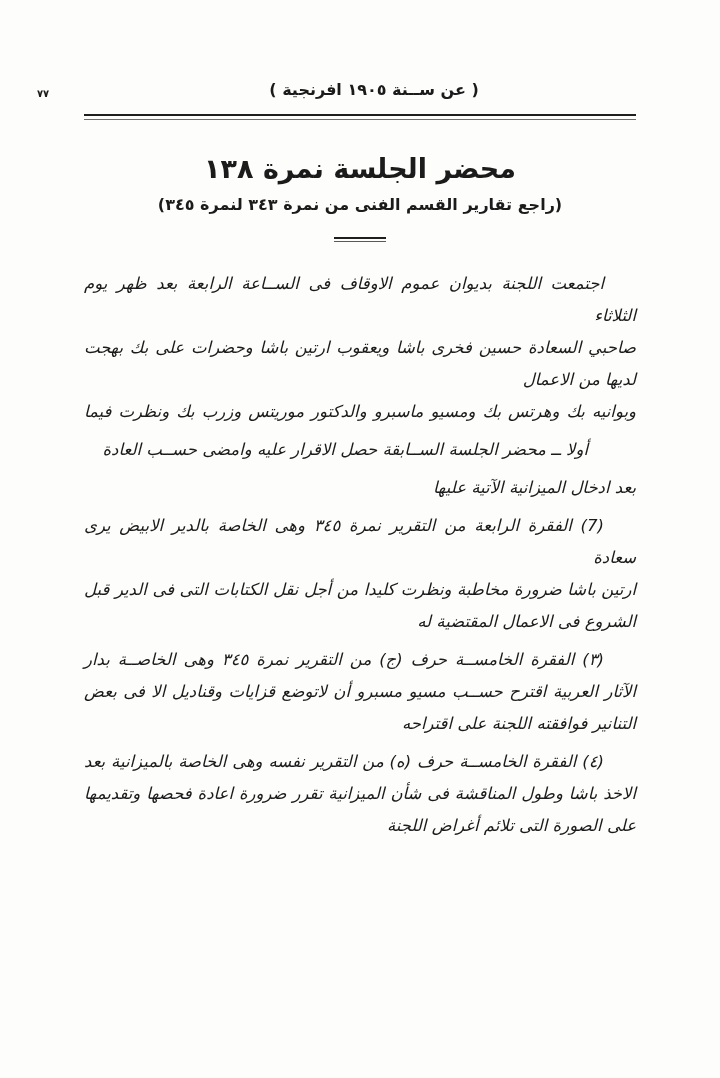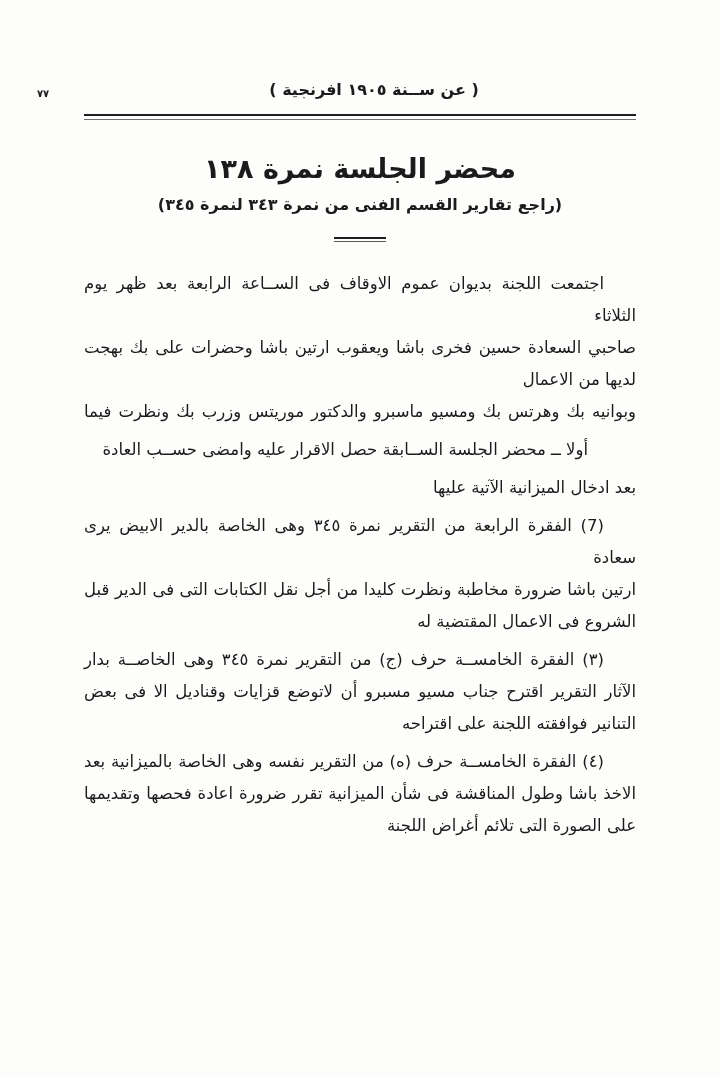--- a/index.html
+++ b/index.html
@@ -14,20 +14,21 @@
     margin: 0 auto;
     background: #fdfdfb;
     overflow: hidden;
     font-family: "DejaVu Sans", sans-serif;
     color: #1b1b1b;
   }
   .content {
     width: 552px;
     margin: 0 auto;
     direction: rtl;
+    font-style: italic;
   }
   
   .running-head {
     position: relative;
     padding-top: 80px;
   }
   .head-note {
     text-align: center;
     font-size: 16px;
     font-weight: 700;
@@ -133,21 +134,21 @@
 
 
     <div class="para">
       <div class="bl indent">(7) الفقرة الرابعة من التقرير نمرة ٣٤٥ وهى الخاصة بالدير الابيض يرى سعادة</div>
       <div class="bl">ارتين باشا ضرورة مخاطبة ونظرت كليدا من أجل نقل الكتابات التى فى الدير قبل</div>
       <div class="bl end">الشروع فى الاعمال المقتضية له</div>
     </div>
 
     <div class="para">
       <div class="bl indent">(٣) الفقرة الخامســة حرف (ج) من التقرير نمرة ٣٤٥ وهى الخاصــة بدار</div>
-      <div class="bl">الآثار التقرير اقترح جناب مسيو مسبرو أن لاتوضع قزايات وقناديل الا فى بعض</div>
+      <div class="bl">الآثار العربية اقترح حســب مسيو مسبرو أن لاتوضع قزايات وقناديل الا فى بعض</div>
       <div class="bl end">التنانير فوافقته اللجنة على اقتراحه</div>
     </div>
 
     <div class="para">
       <div class="bl indent">(٤) الفقرة الخامســة حرف (ه) من التقرير نفسه وهى الخاصة بالميزانية بعد</div>
       <div class="bl">الاخذ باشا وطول المناقشة فى شأن الميزانية تقرر ضرورة اعادة فحصها وتقديمها</div>
       <div class="bl end">على الصورة التى تلائم أغراض اللجنة</div>
     </div>
 
   </div>

